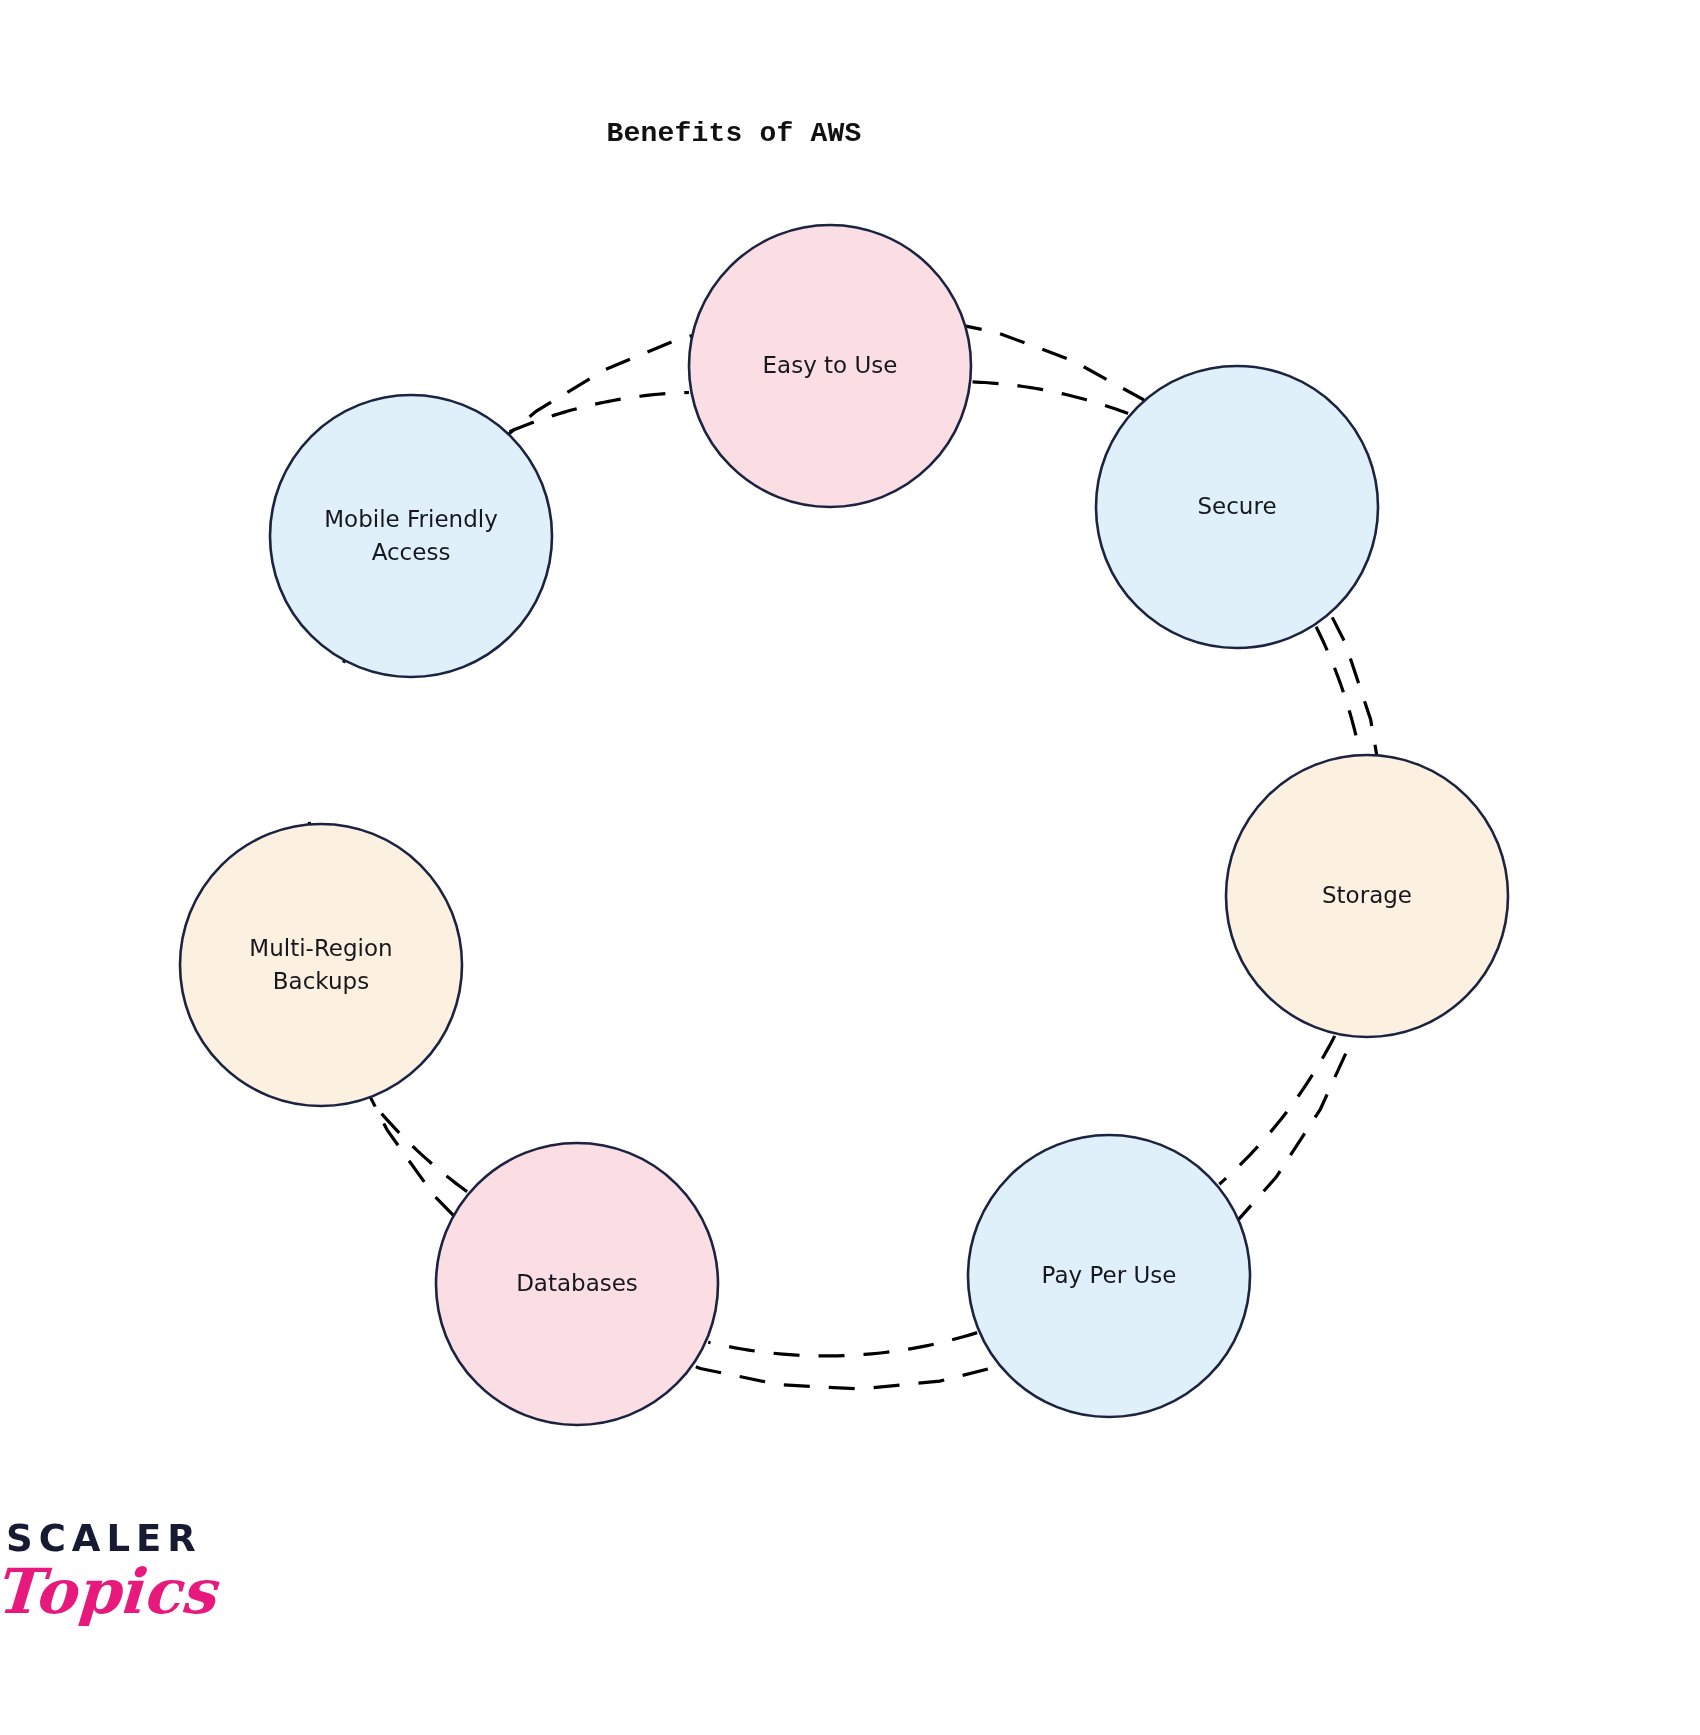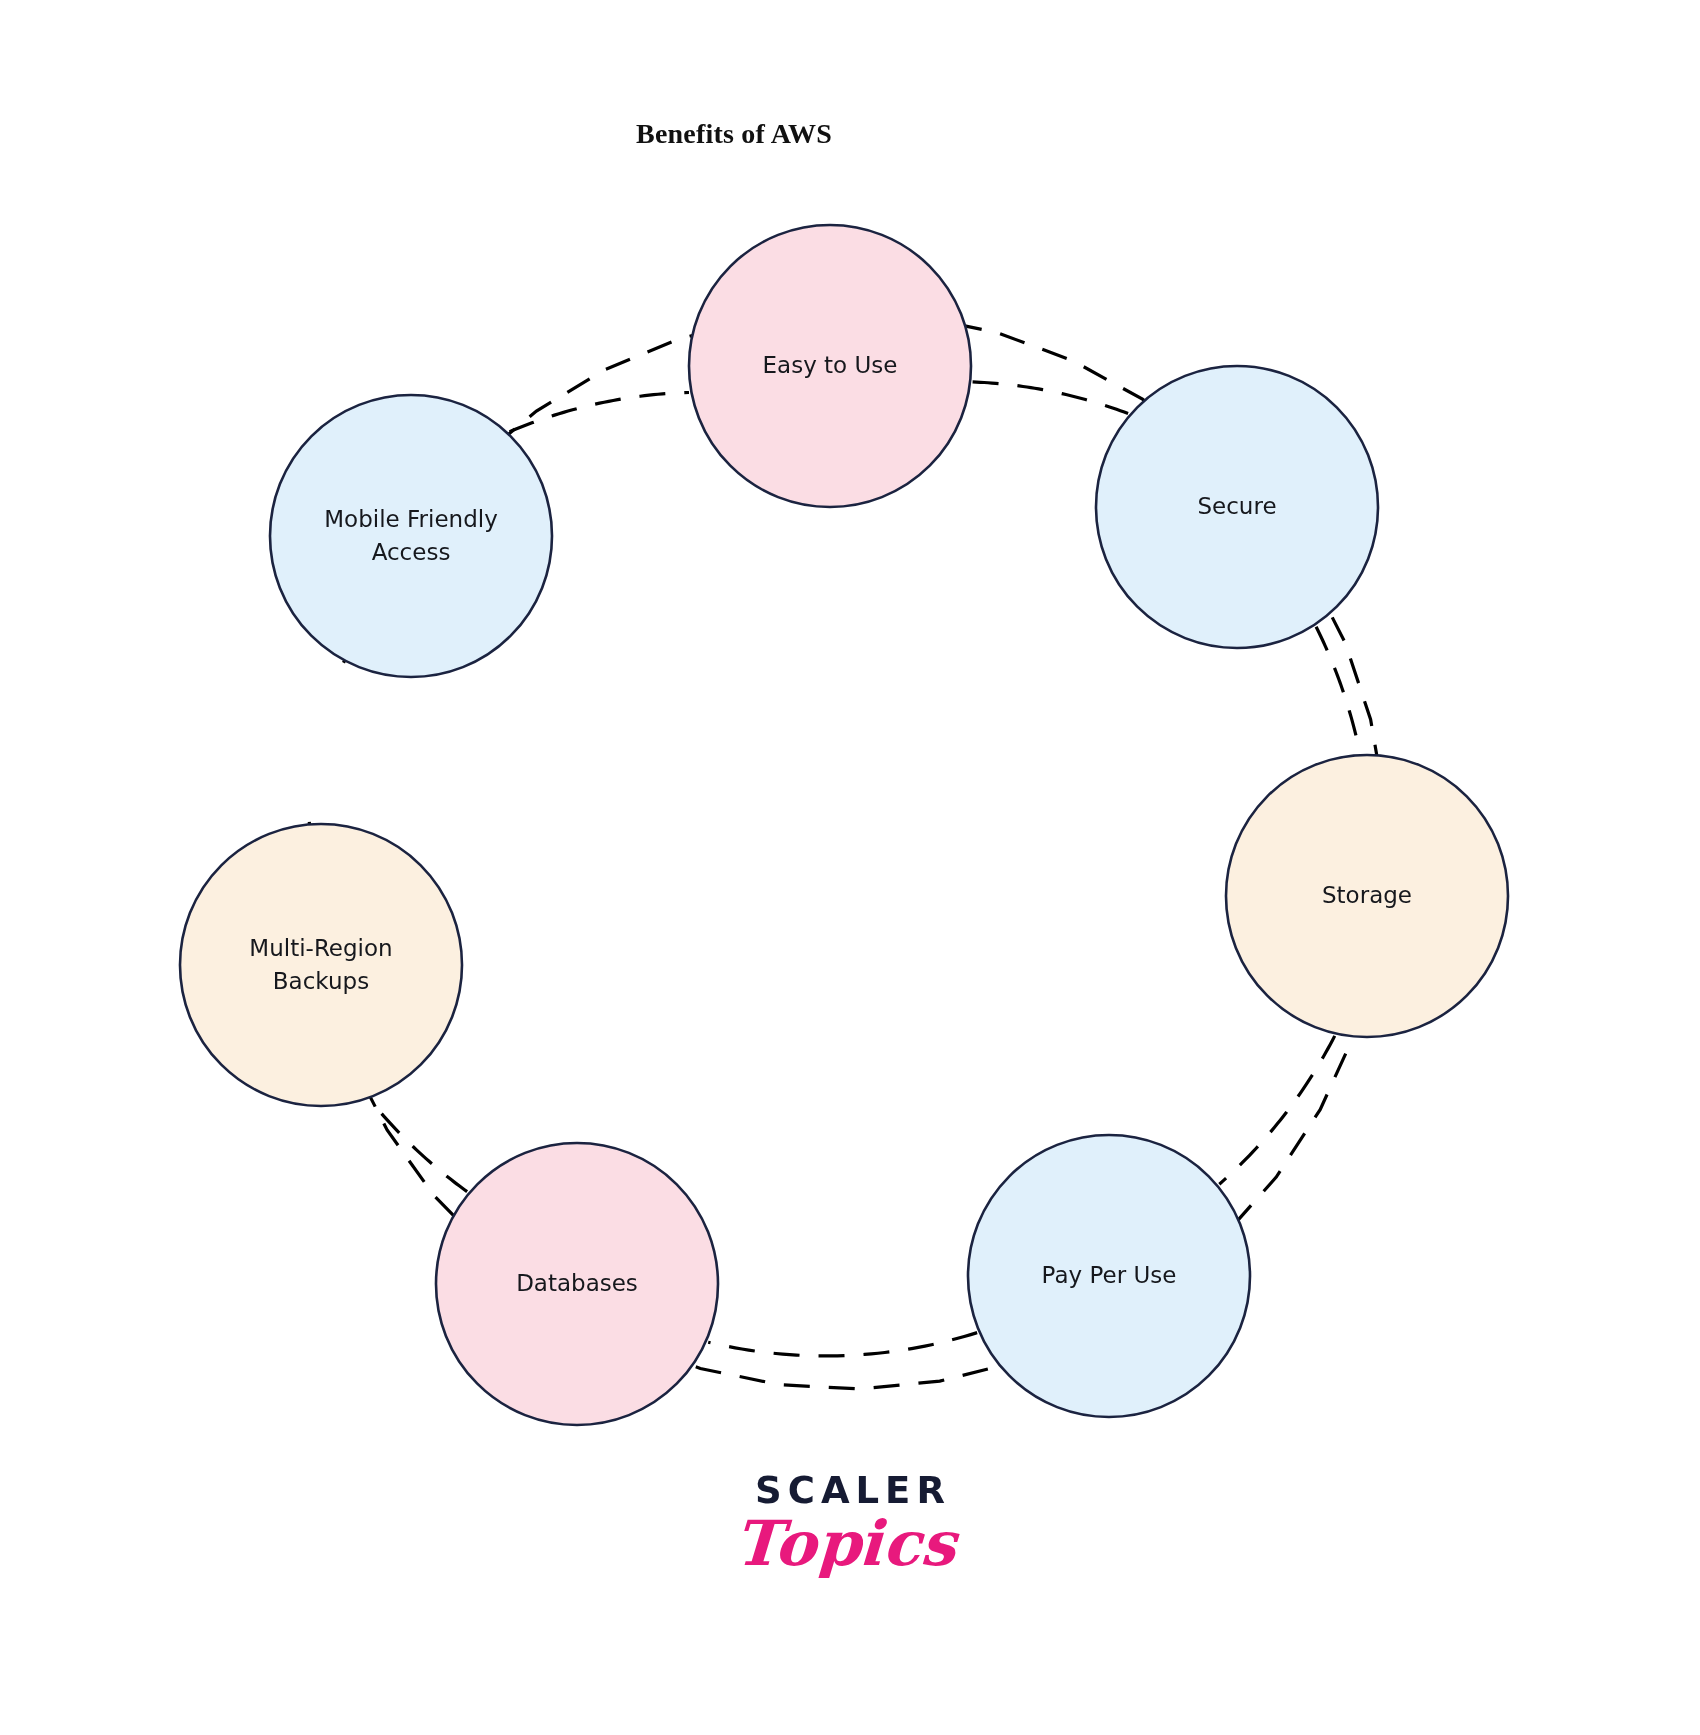--- a/index.html
+++ b/index.html
@@ -25,21 +25,21 @@
   .chart-title {
     position: absolute;
     top: 118px;
     left: 0;
     width: 1468px;
     text-align: center;
     font-size: 28px;
     font-weight: bold;
     color: #111111;
     letter-spacing: 0.2px;
-    font-family: Liberation Serif, serif;
+    font-family: Liberation Mono, monospace;
   }
 
   svg.canvas {
     position: absolute;
     top: 0;
     left: 0;
     width: 1700px;
     height: 1735px;
     display: block;
   }
@@ -62,23 +62,22 @@
     stroke: #000000;
     stroke-width: 3.2;
     stroke-dasharray: 26 19;
     stroke-linecap: butt;
   }
 
   
   #brand-logo {
     position: absolute;
     left: 0;
-    top: 1472px;
+    top: 1520px;
     width: 1700px;
-    text-align: center;
   }
   .brand-scaler {
     display: block;
     font-family: "DejaVu Sans", "Liberation Sans", sans-serif;
     font-weight: bold;
     font-size: 37px;
     letter-spacing: 6px;
     color: #161b33;
     line-height: 1;
     margin-left: 6px;

